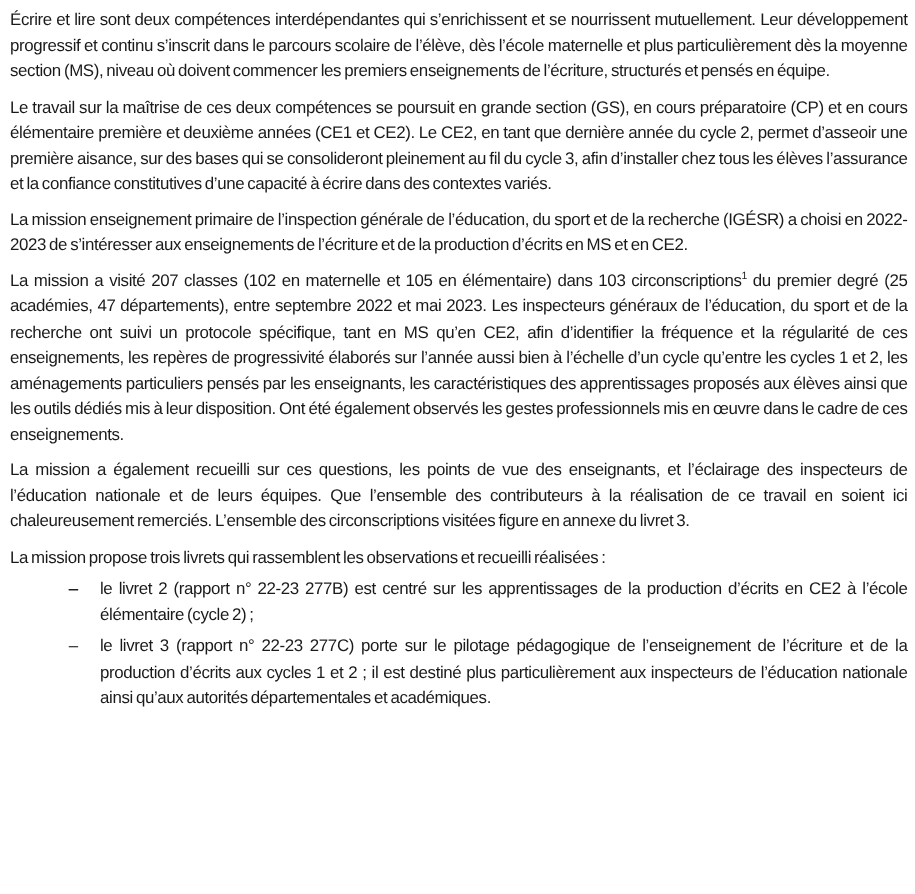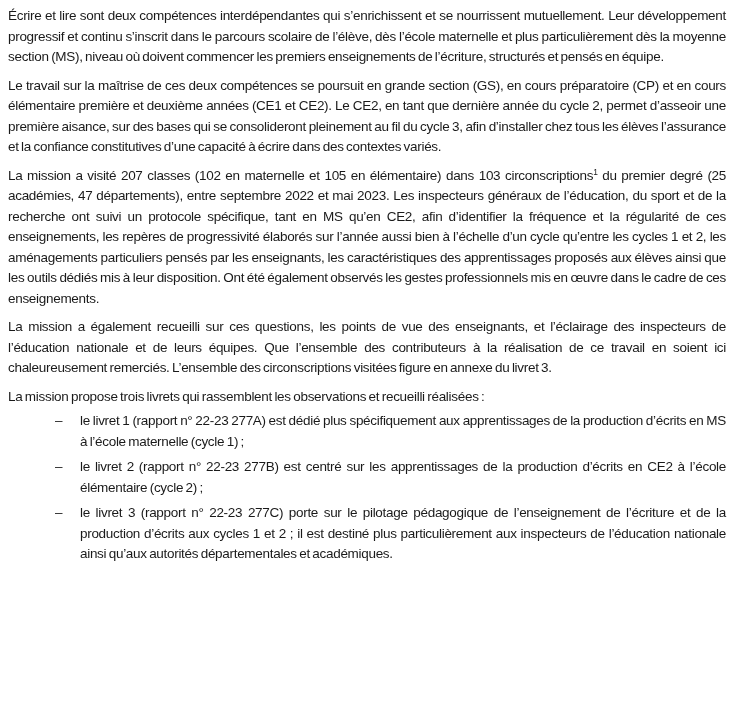--- a/index.html
+++ b/index.html
@@ -60,33 +60,33 @@
 </style>
 </head>
 <body>
 
 <main class="page">
 
   <p class="para">Écrire et lire sont deux compétences interdépendantes qui s’enrichissent et se nourrissent mutuellement. Leur développement progressif et continu s’inscrit dans le parcours scolaire de l’élève, dès l’école maternelle et plus particulièrement dès la moyenne section (MS), niveau où doivent commencer les premiers enseignements de l’écriture, structurés et pensés en équipe.</p>
 
   <p class="para">Le travail sur la maîtrise de ces deux compétences se poursuit en grande section (GS), en cours préparatoire (CP) et en cours élémentaire première et deuxième années (CE1 et CE2). Le CE2, en tant que dernière année du cycle 2, permet d’asseoir une première aisance, sur des bases qui se consolideront pleinement au fil du cycle 3, afin d’installer chez tous les élèves l’assurance et la confiance constitutives d’une capacité à écrire dans des contextes variés.</p>
 
+  <p class="para">La mission enseignement primaire de l’inspection générale de l’éducation, du sport et de la recherche (IGÉSR) a choisi en 2022-2023 de s’intéresser aux enseignements de l’écriture et de la production d’écrits en MS et en CE2.</p>
 
   <p class="para">
     <span>La mission a visité 207 classes (102 en maternelle et 105 en élémentaire) dans 103 circonscriptions</span><sup class="footref">1</sup><span> du premier degré (25 académies, 47 départements), entre septembre 2022 et mai 2023. Les inspecteurs généraux de l’éducation, du sport et de la recherche ont suivi un protocole spécifique, tant en MS qu’en CE2, afin d’identifier la fréquence et la régularité de ces enseignements, les repères de progressivité élaborés sur l’année aussi bien à l’échelle d’un cycle qu’entre les cycles 1 et 2, les aménagements particuliers pensés par les enseignants, les caractéristiques des apprentissages proposés aux élèves ainsi que les outils dédiés mis à leur disposition. Ont été également observés les gestes professionnels mis en œuvre dans le cadre de ces enseignements.</span>
   </p>
 
   <p class="para">La mission a également recueilli sur ces questions, les points de vue des enseignants, et l’éclairage des inspecteurs de l’éducation nationale et de leurs équipes. Que l’ensemble des contributeurs à la réalisation de ce travail en soient ici chaleureusement remerciés. L’ensemble des circonscriptions visitées figure en annexe du livret 3.</p>
 
   <p class="para intro">La mission propose trois livrets qui rassemblent les observations et recueilli réalisées :</p>
 
   <ul class="livret-list">
     <li class="livret-item">
       <span class="dash">–</span>
-      <span>le livret 1 (rapport n° 22-23 277A) est dédié plus spécifiquement aux apprentissages de la production d’écrits en MS à l’école maternelle (cycle 1) ;</span>
     </li>
     <li class="livret-item">
       <span class="dash">–</span>
       <span>le livret 2 (rapport n° 22-23 277B) est centré sur les apprentissages de la production d’écrits en CE2 à l’école élémentaire (cycle 2) ;</span>
     </li>
     <li class="livret-item">
       <span class="dash">–</span>
       <span>le livret 3 (rapport n° 22-23 277C) porte sur le pilotage pédagogique de l’enseignement de l’écriture et de la production d’écrits aux cycles 1 et 2 ; il est destiné plus particulièrement aux inspecteurs de l’éducation nationale ainsi qu’aux autorités départementales et académiques.</span>
     </li>
   </ul>

